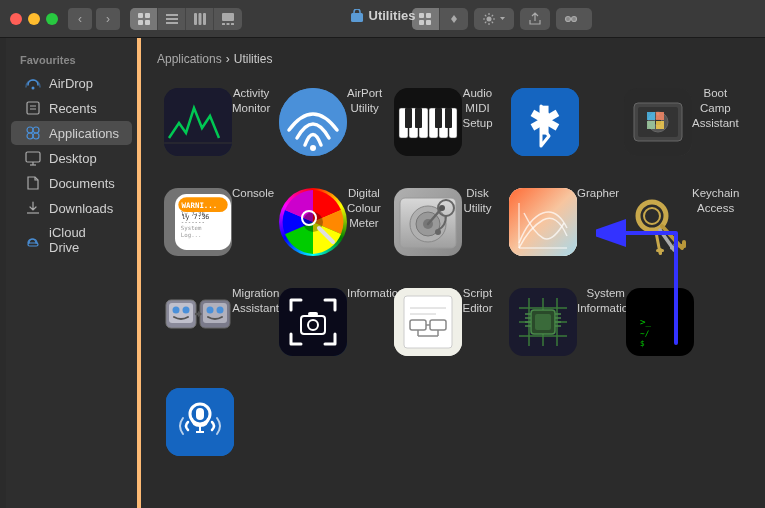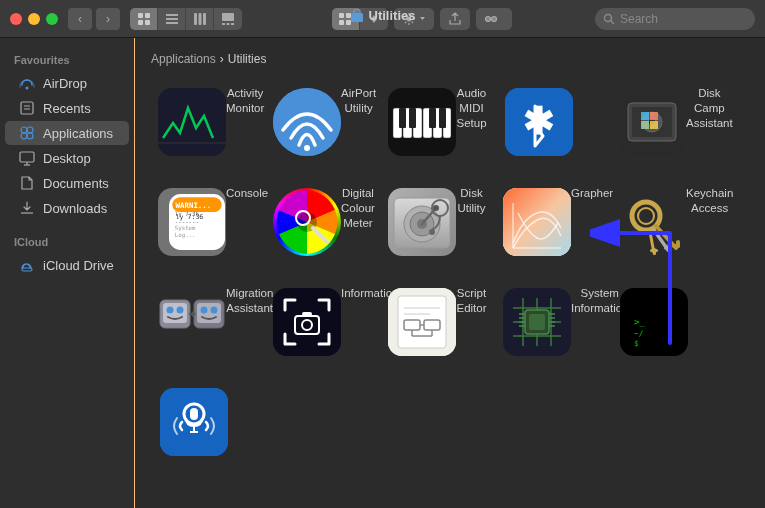--- a/index.html
+++ b/index.html
@@ -120,24 +120,25 @@
     .main-layout {
       display: flex;
       flex: 1;
       overflow: hidden;
     }
 
     
     .sidebar {
       width: 135px;
       background: #2e2e2e;
-      border-right: 1px solid #fdba74;
+      border-right: 4px solid #fdba74;
       padding: 10px 0;
       flex-shrink: 0;
       overflow-y: auto;
+      margin-left: 6px;
     }
 
     .sidebar-section-label {
       font-size: 11px;
       font-weight: 700;
       color: #888;
       padding: 6px 14px 4px;
       text-transform: capitalize;
     }
 
@@ -442,29 +443,20 @@
     </div>
 
     <div class="toolbar-action-btn">
       <svg width="20" height="14" viewBox="0 0 20 14" fill="none" stroke="#aaa" stroke-width="1.2">
           <circle cx="4" cy="7" r="2.5" fill="#888"></circle>
           <circle cx="10" cy="7" r="2.5" fill="#888"></circle>
         </svg>
     </div>
   </div>
 
-  <div class="toolbar-right">
-    <div class="search-box">
-      <svg width="12" height="12" viewBox="0 0 12 12" fill="none" stroke="#888" stroke-width="1.5">
-          <circle cx="5" cy="5" r="3.5"></circle>
-          <line x1="7.5" y1="7.5" x2="11" y2="11"></line>
-        </svg>
-      <span style="color:#888; font-size:12px;">Search</span>
-    </div>
-  </div>
 </div>
 
 <div style="position:absolute; top:8px; left:50%; transform:translateX(-50%); display:flex; align-items:center; gap:5px; pointer-events:none;">
   <svg width="14" height="14" viewBox="0 0 14 14" fill="#5b9bd5">
       <rect x="1" y="4" width="12" height="9" rx="1.5"></rect>
       <path d="M4 4V3a3 3 0 016 0v1" fill="none" stroke="#5b9bd5" stroke-width="1.5"></path>
     </svg>
   <span style="color:#d0d0d0; font-size:13px; font-weight:600;">Utilities</span>
 </div>
 
@@ -531,21 +523,20 @@
     <div class="sidebar-item">
       <div class="sidebar-icon">
         <svg width="16" height="16" viewBox="0 0 16 16" fill="none">
             <path d="M8 2v8M5 7l3 3 3-3" stroke="#aaa" stroke-width="1.2" stroke-linecap="round"></path>
             <path d="M2 13h12" stroke="#aaa" stroke-width="1.2"></path>
           </svg>
       </div>
       <span>Downloads</span>
     </div>
 
-    <div class="sidebar-section-label" style="margin-top:10px;">iCloud</div>
 
     <div class="sidebar-item">
       <div class="sidebar-icon">
         <svg width="16" height="16" viewBox="0 0 16 16" fill="none">
             <path d="M12.5 11H11a4 4 0 00-8 0H4.5a2.5 2.5 0 000 0" stroke="#4a90d9" stroke-width="1.2" fill="none"></path>
             <path d="M4 11a4 4 0 118 0" stroke="#4a90d9" stroke-width="1.2" fill="none"></path>
             <rect x="3" y="11" width="10" height="3" rx="1.5" stroke="#4a90d9" stroke-width="1.2" fill="none"></rect>
           </svg>
       </div>
       <span>iCloud Drive</span>
@@ -638,21 +629,21 @@
               <circle cx="34" cy="34" r="4" fill="#333" stroke="#666" stroke-width="1"></circle>
               <circle cx="34" cy="26" r="1.5" fill="#888"></circle>
 
               <rect x="23" y="24" width="8" height="8" fill="#4fc3f7" opacity="0.8"></rect>
               <rect x="32" y="24" width="8" height="8" fill="#ff8a65" opacity="0.8"></rect>
               <rect x="23" y="33" width="8" height="8" fill="#a5d6a7" opacity="0.8"></rect>
               <rect x="32" y="33" width="8" height="8" fill="#ffd54f" opacity="0.8"></rect>
             </svg>
           </div>
         </div>
-        <span class="app-label">Disk Camp Assistant</span>
+        <span class="app-label">Boot Camp Assistant</span>
       </div>
 
 
       <div class="app-item">
         <div class="app-icon-wrapper">
           <div class="icon-console">
             <svg width="68" height="68" viewBox="0 0 68 68">
               <rect width="68" height="68" rx="14" fill="white"></rect>
               <rect x="4" y="4" width="60" height="60" rx="10" fill="white"></rect>
 

